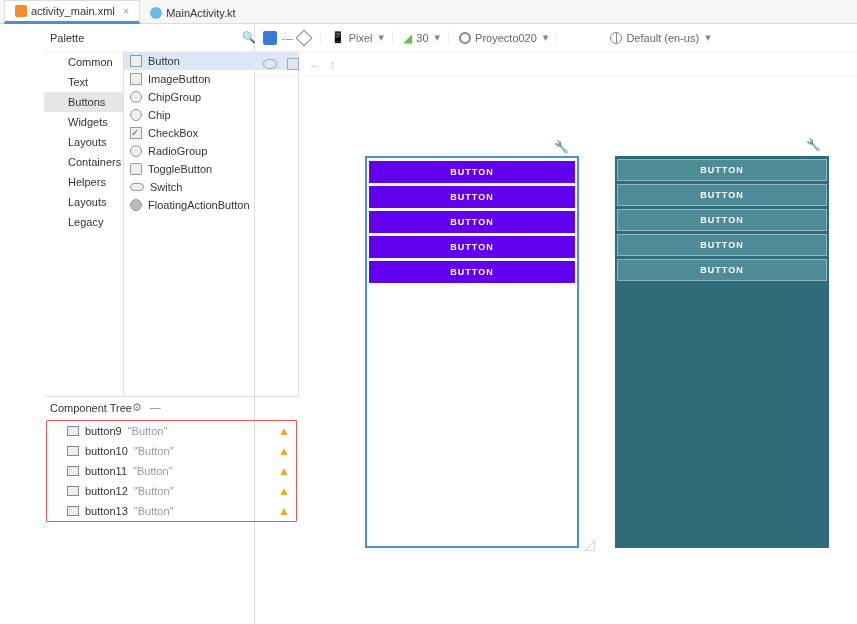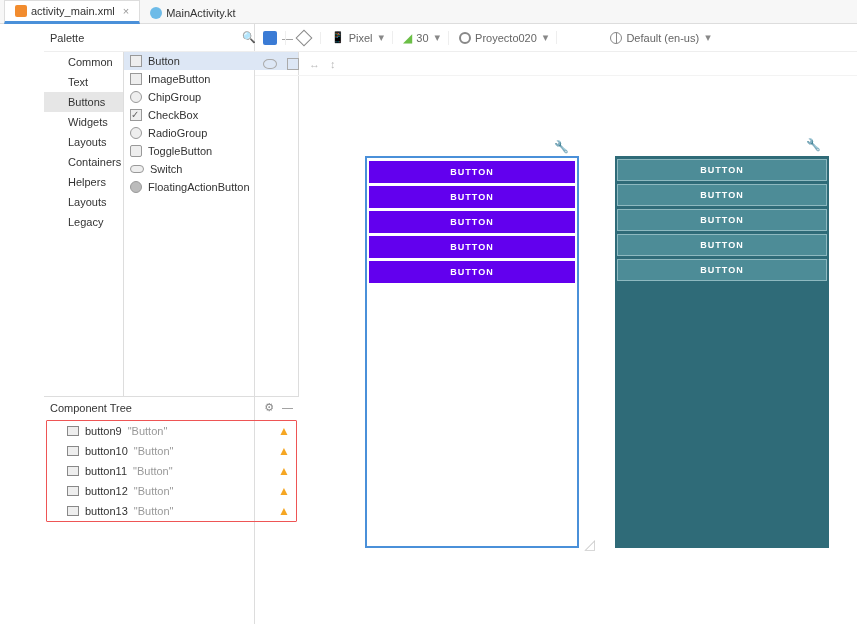--- a/index.html
+++ b/index.html
@@ -30,21 +30,21 @@
 .pi-ico { width:12px; height:12px; display:inline-block; border:1px solid #999; background:#eee;}
 .pi-ico.round { border-radius:50%; }
 .pi-ico.check::after{content:"✓"; font-size:10px; position:relative; top:-2px; left:0; color:#666;}
 .pi-ico.toggle { border-radius:2px;}
 .pi-ico.fab { background:#bbb; border-radius:50%;}
 .pi-ico.sw { border-radius:6px; width:14px; height:8px;}
 
 
 .left-col { display:flex; flex-direction:column; border-right:1px solid #ddd;margin-left:44px;}
 .tree-wrap { border-top:1px solid #ddd; }
-.tree-head { display:flex; justify-content:space-between; align-items:center; padding:4px 6px; }
+.tree-head { display:flex; justify-content:flex-start; align-items:center; padding:4px 6px; }
 .tree-head .icons { display:flex; gap:8px; color:#888;}
 .tree-body { border:1px solid #e55; border-radius:1px; margin:2px;}
 .tree-root { background:#3a7bd5; color:#fff; padding:3px 6px; display:flex; align-items:center; gap:6px;}
 .tree-root .annot { color:#d7e6fb; font-style:normal; }
 .tree-item { display:flex; align-items:center; padding:3px 6px 3px 20px; color:#333; justify-content:space-between;}
 .tree-item .lab { display:flex; gap:6px; align-items:center;}
 .tree-item .sub { color:#999;}
 .warn { color:#f5a623; font-size:12px;}
 .sqico { width:12px; height:10px; border:1px solid #888; background:#eee; display:inline-block;}
 
@@ -121,20 +121,24 @@
         </div>
        <div class="pitem">
           <span class="pi-ico"></span>
           <span>ImageButton</span>
         </div>
        <div class="pitem">
           <span class="pi-ico round"></span>
           <span>ChipGroup</span>
         </div>
        <div class="pitem">
+          <span class="pi-ico round"></span>
+          <span>Chip</span>
+        </div>
+       <div class="pitem">
           <span class="pi-ico check"></span>
           <span>CheckBox</span>
         </div>
        <div class="pitem">
           <span class="pi-ico round"></span>
           <span>RadioGroup</span>
         </div>
        <div class="pitem">
           <span class="pi-ico toggle"></span>
           <span>ToggleButton</span>

